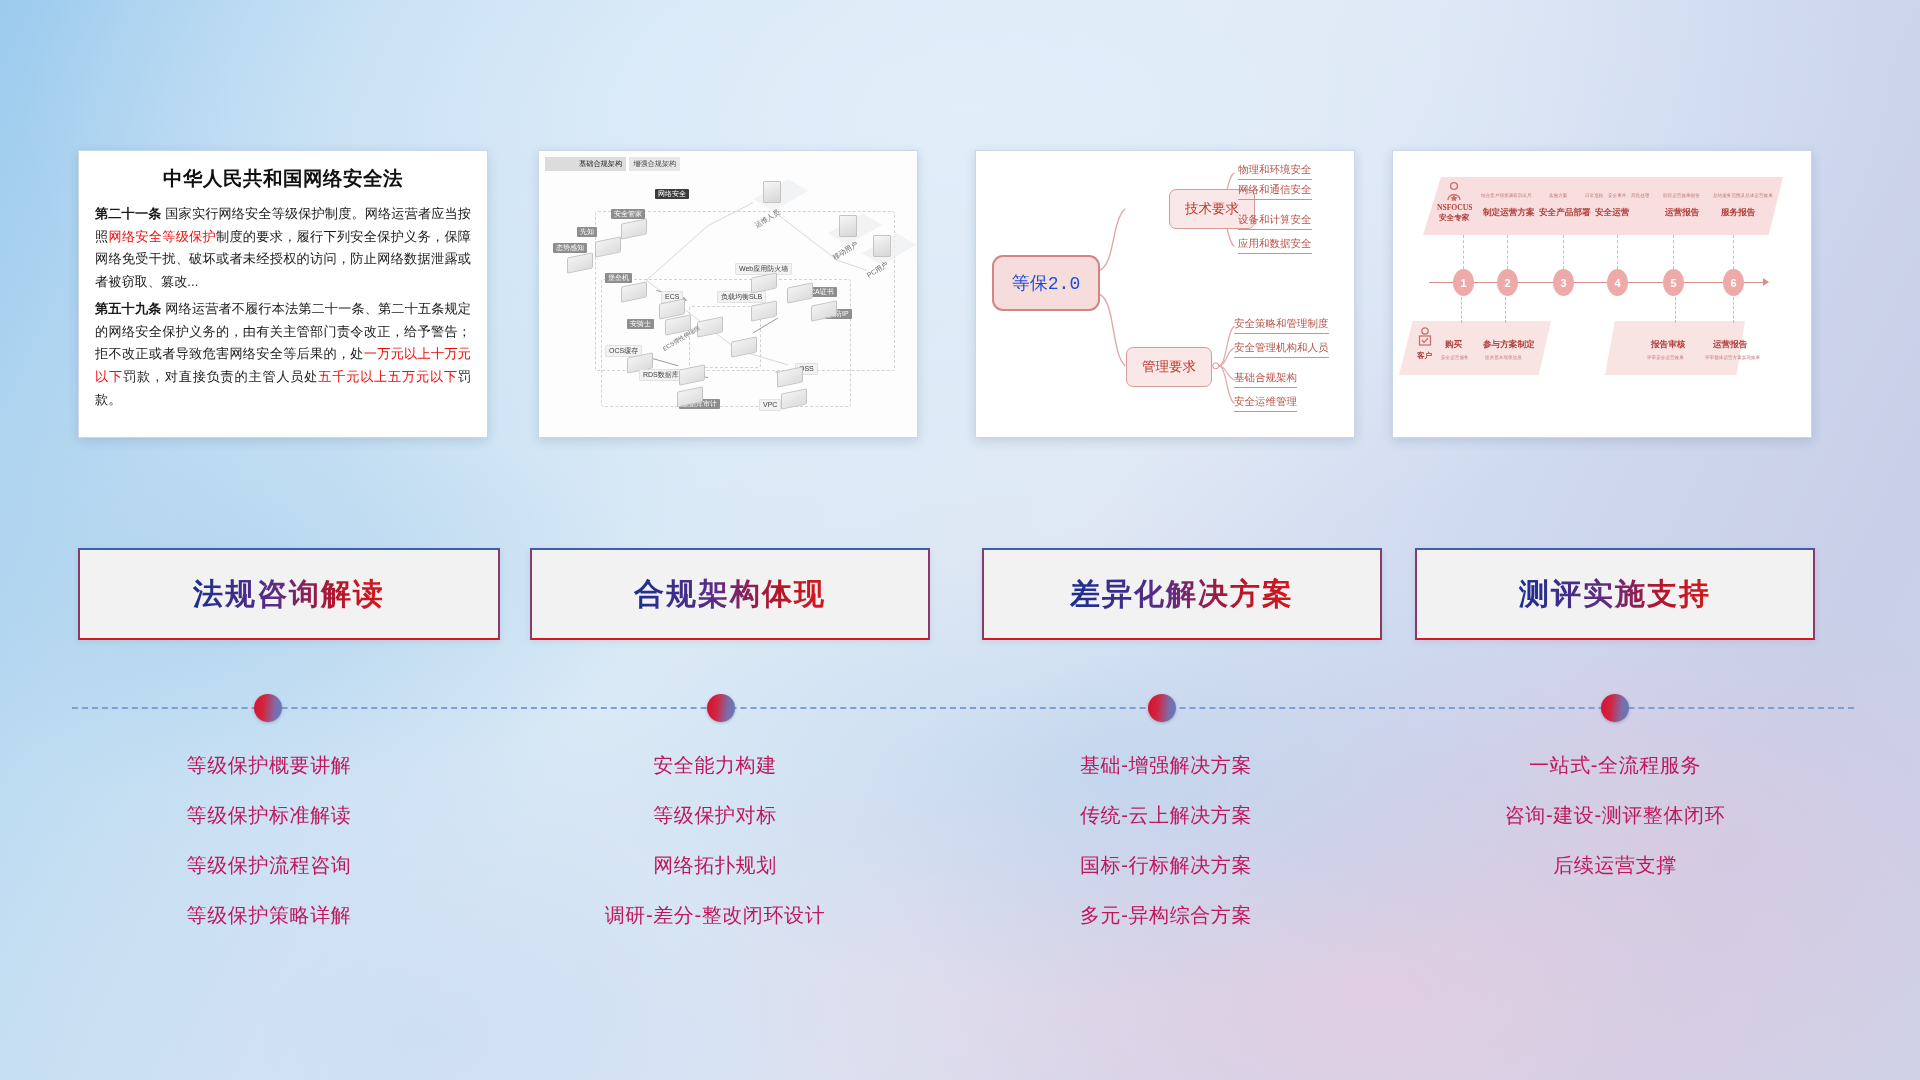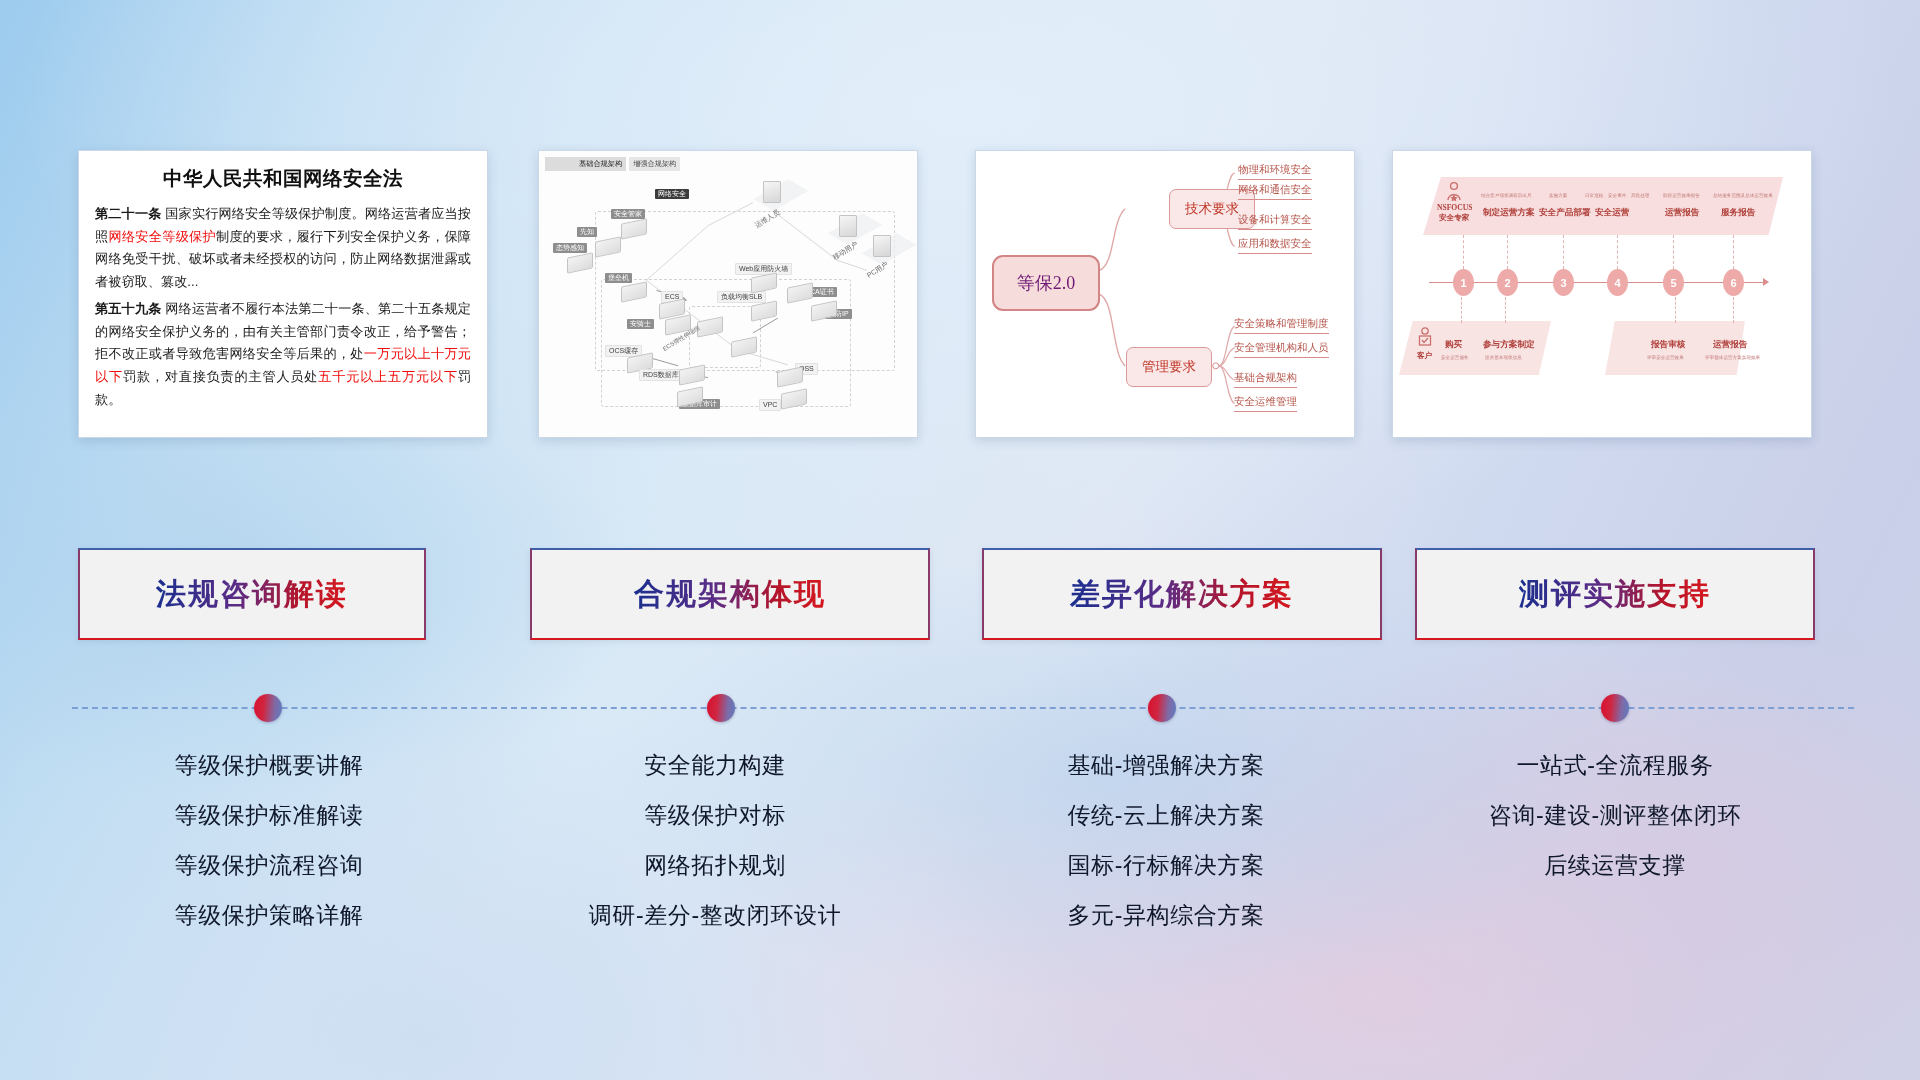--- a/index.html
+++ b/index.html
@@ -85,21 +85,21 @@
   .arch .lbl.dark  { background: #3c3c3c; color: #fff; }
   .arch .lbl.rot   { transform: rotate(-32deg); transform-origin: left center; background: none; color:#6a6a6a; }
   .arch svg.links { position: absolute; inset: 0; }
 
   
   .mind { position: relative; width: 100%; height: 100%; background: #fff; }
   .mind .root {
     position: absolute; left: 16px; top: 104px; width: 108px; height: 56px;
     background: #f7dcdc; border: 2px solid #d38484; border-radius: 11px;
     display: flex; align-items: center; justify-content: center;
-    font-size: 18px; color: #701a75; font-family: Liberation Serif, serif;
+    font-size: 18px; color: #1d4ed8; font-family: Liberation Mono, monospace;
   }
   .mind .branch {
     position: absolute; width: 86px; height: 40px;
     background: #fae7e7; border: 1.4px solid #d99a9a; border-radius: 7px;
     display: flex; align-items: center; justify-content: center;
     font-size: 13.5px; color: #c0392b; font-family: "Liberation Serif", serif;
   }
   .mind .b1 { left: 150px; top: 38px; margin-left: 43px; }
   .mind .b2 { left: 150px; top: 196px; }
   .mind .leaf {
@@ -145,21 +145,21 @@
     border-right: 2px solid #8a3a68;
     display: flex; align-items: center; justify-content: center;
     box-shadow: 0 2px 6px rgba(40,70,110,.10);
   }
   .head span {
     font-size: 30px; font-weight: bold; letter-spacing: 2px;
     background: linear-gradient(90deg, #1b2f8f 0%, #5b2c86 42%, #b6152a 75%, #d6181e 100%);
     -webkit-background-clip: text; background-clip: text;
     -webkit-text-fill-color: transparent; color: #8a2050;
   }
-  .head.h1 { left: 78px;  width: 348px; }
+  .head.h1 { left: 78px;  width: 422px; }
   .head.h2 { left: 530px; width: 400px; }
   .head.h3 { left: 982px; width: 400px; }
   .head.h4 { left: 1415px; width: 400px; }
 
   
   .timeline { position: absolute; top: 688px; left: 0; width: 1920px; height: 40px; }
   .tl-line {
     position: absolute; top: 19px; left: 72px; width: 1782px; height: 0;
     border-top: 2.5px dashed #7d9fd4;
   }
@@ -170,21 +170,21 @@
   }
   .tl-dot.d1 { left: 254px; }
   .tl-dot.d2 { left: 707px; }
   .tl-dot.d3 { left: 1148px; }
   .tl-dot.d4 { left: 1601px; }
 
   
   .cols { position: absolute; top: 740px; left: 0; width: 1920px; height: 230px; }
   .col { position: absolute; top: 0; width: 430px; text-align: center; }
   .col li {
-    list-style: none; font-size: 23px; color: #0f172a; line-height: 50px;
+    list-style: none; font-size: 20px; color: #be185d; line-height: 50px;
     letter-spacing: .6px;
   }
   .col.k1 { left: 54px; }
   .col.k2 { left: 500px; }
   .col.k3 { left: 951px; }
   .col.k4 { left: 1400px; }
 </style>
 </head>
 <body>
 

